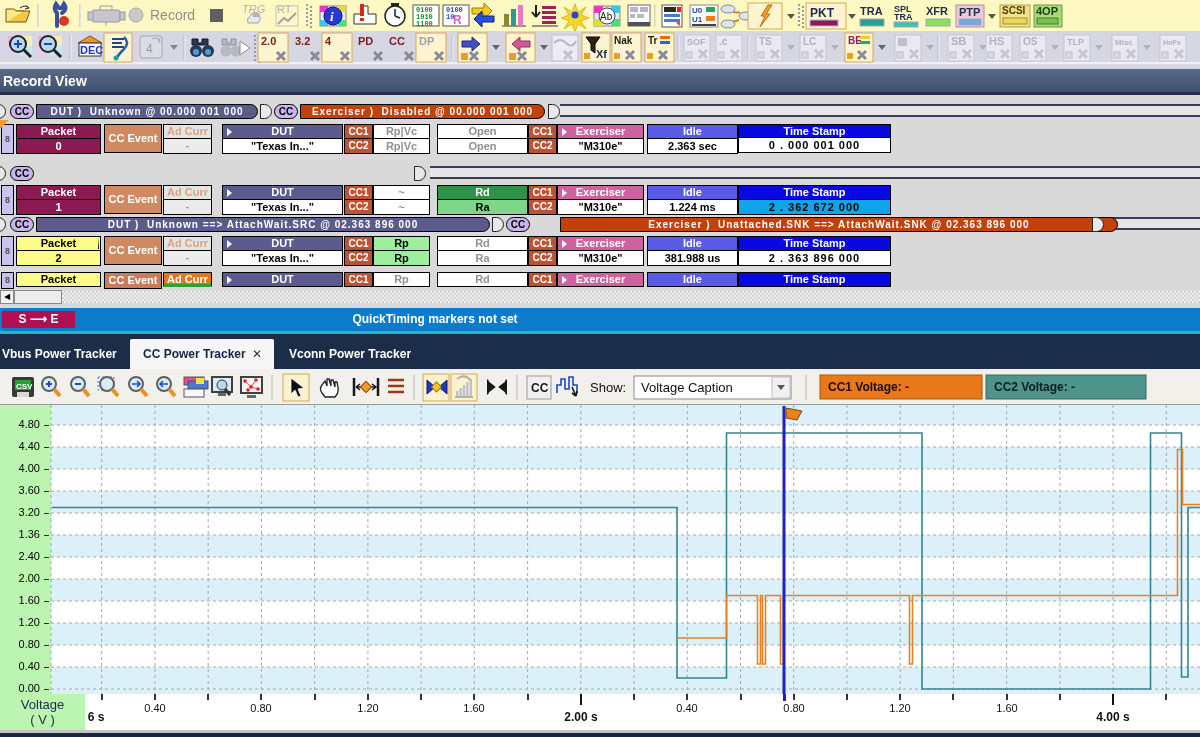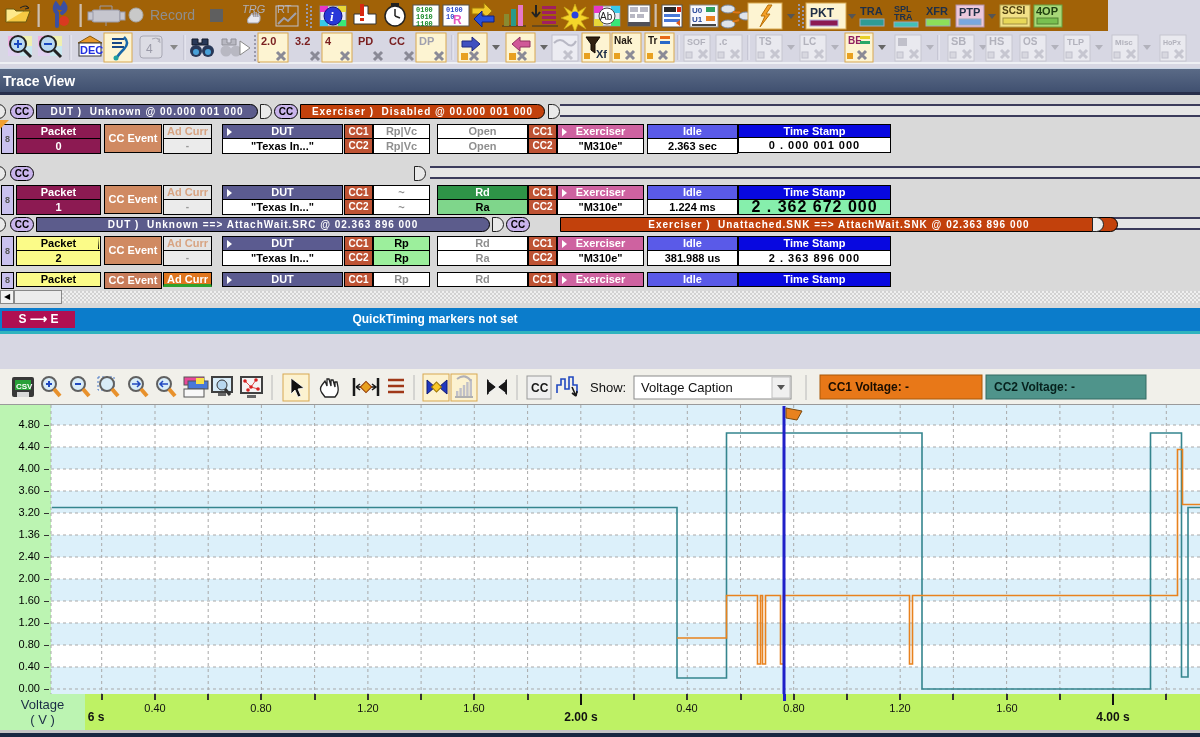--- a/index.html
+++ b/index.html
@@ -1,18 +1,18 @@
 <!DOCTYPE html>
 <html><head><meta charset="utf-8"><style>
 *{margin:0;padding:0;box-sizing:border-box}
 html,body{width:1200px;height:737px;overflow:hidden;font-family:"Liberation Sans",sans-serif;background:#d7d7e3}
 .abs{position:absolute}
 #page{position:relative;width:1200px;height:737px}
 
-#tb1{left:0;top:0;width:1108px;height:31px;background:#a16207}
+#tb1{left:0;top:0;width:1200px;height:31px;background:#fef9c3}
 #tb2{left:0;top:31px;width:1200px;height:33px;background:#d7d7e3;border-bottom:2px solid #eef0f4}
 
 #thead{left:0;top:68px;width:1200px;height:27px;background:linear-gradient(#5a6a86,#405070);border-top:1px solid #c8d4e4;border-bottom:3px solid #272f4c}
 #thead span{position:absolute;left:3px;top:4px;color:#fff;font-size:14px;font-weight:bold}
 
 #trace{left:0;top:95px;width:1200px;height:213px;background:#d9d9d9;overflow:hidden}
 .track{position:absolute;height:13px;background:#e6e6e6;border-top:2px solid #3c3c5c;border-bottom:2px solid #3c3c5c}
 .pill{position:absolute;height:15px;border:1px solid #000;border-radius:0 9px 9px 0;color:#fff;font-size:10px;font-weight:bold;letter-spacing:1px;text-align:center;line-height:13px;white-space:nowrap;overflow:hidden}
 .pill.slate{background:#5c5c8c}
 .pill.pink{background:#c2410c}
@@ -36,21 +36,21 @@
 #tabs .atab .x{position:absolute;left:auto;right:12px;top:8px;font-weight:normal;color:#333}
 #tabs .t3{position:absolute;left:289px;top:13px}
 
 #ctb{left:0;top:369px;width:1200px;height:36px;background:#f1f0ea;border-bottom:1px solid #9a9a9a}
 
 #chart{left:0;top:405px;width:1200px;height:289px;background:#fff}
 #yaxis{position:absolute;left:0;top:0;width:51px;height:289px;background:#bcf4b2}
 .ylab{position:absolute;left:2px;width:38px;text-align:right;font-size:11px;color:#000}
 .ytick{position:absolute;left:44px;width:5px;height:1px;background:#333}
 
-#xaxis{left:0;top:694px;width:1200px;height:36px;background:#bef264}
+#xaxis{left:0;top:694px;width:1200px;height:36px;background:#ffffff}
 #vbox{position:absolute;left:0;top:0;width:85px;height:36px;background:#bcf4b2;color:#1a2b45;font-size:13px;text-align:center}
 .xminor{position:absolute;top:8px;font-size:11px;color:#111;transform:translateX(-50%)}
 .xmajor{position:absolute;top:16px;font-size:12px;font-weight:bold;color:#111;transform:translateX(-50%)}
 .xtick{position:absolute;top:0;width:2px;height:6px;background:#333;transform:translateX(-50%)}
 .xtickM{position:absolute;top:0;width:2px;height:11px;background:#111;transform:translateX(-50%)}
 #greyband{left:0;top:730px;width:1200px;height:3px;background:#c4c4c4}
 #navyband{left:0;top:733px;width:1200px;height:4px;background:#182841}
 </style></head>
 <body>
 <div id="page">
@@ -352,21 +352,21 @@
         <path d="M1127 19 l8 8 m0 -8 l-8 8" stroke="#c6c6d0" stroke-width="3"></path>
         <rect x="1114" y="21" width="6" height="6" fill="#d8d8e0" stroke="#c0c0cc"></rect>
         <path d="M1143 14 l4 5 4 -5 z" fill="#b2b2bc"></path>
         <rect x="1160" y="4" width="26" height="26" fill="#e9e9ef" stroke="#c6c6d0"></rect>
         <text x="1163" y="14" font-size="7" font-weight="bold" fill="#b2b2bc" font-family="Liberation Sans">HoPx</text>
         <path d="M1175 19 l8 8 m0 -8 l-8 8" stroke="#c6c6d0" stroke-width="3"></path>
         <rect x="1162" y="21" width="6" height="6" fill="#d8d8e0" stroke="#c0c0cc"></rect>
       </svg>
     </div>
 <div class="abs" id="thead">
-      <span>Trace View</span>
+      <span>Record View</span>
     </div>
 <div class="abs" id="trace">
 <div class="track" style="left:560px;top:9px;width:640px"></div>
 <div class="brk" style="left:-6px;top:9px"></div>
 <div class="ccpill" style="left:10px;top:9px">CC</div>
 <div class="pill slate" style="left:36px;top:9px;width:222px">DUT )&nbsp; Unknown @ 00.000 001 000</div>
 <div class="brk" style="left:260px;top:9px"></div>
 <div class="ccpill" style="left:274px;top:9px">CC</div>
 <div class="pill pink" style="left:300px;top:9px;width:245px">Exerciser )&nbsp; Disabled @ 00.000 001 000</div>
 <div class="brk" style="left:548px;top:9px"></div>
@@ -422,21 +422,21 @@
 <div class="cell hw" style="left:437px;top:90px;width:91px;height:15px;background:#2e9347;line-height:13px;font-size:11px;">Rd</div>
 <div class="cell bv" style="left:437px;top:104px;width:91px;height:16px;background:#7fd68b;line-height:14px;font-size:11px;">Ra</div>
 <div class="cell hw" style="left:528px;top:90px;width:29px;height:15px;background:#be5334;line-height:13px;font-size:10px;">CC1</div>
 <div class="cell hw" style="left:528px;top:104px;width:29px;height:16px;background:#be5334;line-height:14px;font-size:10px;">CC2</div>
 <div class="cell hw" style="left:557px;top:90px;width:87px;height:15px;background:#ce62a0;line-height:13px;font-size:11px;">Exerciser</div>
 <div class="tri" style="left:562px;top:94px"></div>
 <div class="cell bv" style="left:557px;top:104px;width:87px;height:16px;background:#fff;line-height:14px;font-size:11px;">"M310e"</div>
 <div class="cell hw" style="left:647px;top:90px;width:91px;height:15px;background:#5a5ae8;line-height:13px;font-size:11px;">Idle</div>
 <div class="cell bv" style="left:647px;top:104px;width:91px;height:16px;background:#fff;line-height:14px;font-size:11px;">1.224 ms</div>
 <div class="cell hw" style="left:738px;top:90px;width:153px;height:15px;background:#0808e0;line-height:13px;font-size:11px;">Time Stamp</div>
-<div class="cell bv" style="left:738px;top:104px;width:153px;height:16px;background:#86efac;line-height:14px;font-size:16px;letter-spacing:1px;">2 . 362 672 000</div>
+<div class="cell bv" style="left:738px;top:104px;width:153px;height:16px;background:#0ea5e9;line-height:14px;font-size:11px;letter-spacing:1px;">2 . 362 672 000</div>
 <div class="cell " style="left:1px;top:141px;width:13px;height:30px;background:#c9c1ee;line-height:28px;font-size:9px;color:#555;">8</div>
 <div class="cell " style="left:16px;top:141px;width:85px;height:15px;background:#fbfb88;line-height:13px;font-size:11px;color:#000;">Packet</div>
 <div class="cell " style="left:16px;top:155px;width:85px;height:16px;background:#fbfb88;line-height:14px;font-size:11px;color:#000;">2</div>
 <div class="abs" style="left:86px;top:142px;width:0;height:0;border-top:12px solid #fbfb88;border-left:12px solid transparent;border-right:1px solid #000"></div>
       <div class="abs" style="left:85px;top:141px;width:16px;height:1px"></div>
 <div class="cell hw" style="left:104px;top:141px;width:58px;height:29px;background:#d08a62;line-height:27px;font-size:11px;line-height:27px;">CC Event</div>
 <div class="cell " style="left:163px;top:141px;width:49px;height:15px;background:#e4e4e4;line-height:13px;font-size:11px;color:#d8a482;">Ad Curr</div>
 <div class="cell " style="left:163px;top:155px;width:49px;height:16px;background:#ebebeb;line-height:14px;font-size:10px;color:#999;">-</div>
 <div class="cell hw" style="left:222px;top:141px;width:121px;height:15px;background:#5b5b90;line-height:13px;font-size:11px;">DUT</div>
 <div class="tri" style="left:227px;top:145px"></div>
@@ -473,20 +473,28 @@
 <div class="abs" style="left:0;top:25px;width:9px;height:9px;background:#f0a030;clip-path:polygon(0 0,100% 0,0 100%)"></div>
 <div class="abs" style="left:0;top:196px;width:1200px;height:12px;background:repeating-conic-gradient(#efefef 0 25%,#d2d2d2 0 50%) 0 0/4px 4px"></div>
 <div class="abs" style="left:0;top:195px;width:14px;height:14px;background:#f2f2f2;border:1px solid #888;color:#000;font-size:8px;line-height:12px;text-align:center">◀</div>
 <div class="abs" style="left:14px;top:195px;width:48px;height:14px;background:#ececec;border:1px solid #888"></div>
 </div>
 <div class="abs" id="qt">
       <div class="se">S ⟶ E</div>
       <div class="msg">QuickTiming markers not set</div>
     </div>
 <div class="abs" id="tealline"></div>
+<div class="abs" id="tabs">
+  <div class="t1">Vbus Power Tracker</div>
+  <div class="atab">
+        <span>CC Power Tracker</span>
+        <span class="x">✕</span>
+      </div>
+  <div class="t3">Vconn Power Tracker</div>
+</div>
 <div class="abs" id="ctb">
       <svg width="1200" height="36" style="position:absolute;left:0;top:0">
         <rect x="12" y="8" width="22" height="20" rx="2" fill="#383838"></rect>
         <rect x="15" y="11" width="16" height="10" fill="#28a038"></rect>
         <text x="16" y="20" font-size="8" font-weight="bold" fill="#fff" font-family="Liberation Sans">CSV</text>
         <rect x="17" y="23" width="12" height="5" fill="#d8d8d8"></rect>
         <circle cx="49" cy="15" r="7" fill="#d8ecf8" stroke="#606060" stroke-width="2"></circle>
         <path d="M54 20 l6 7" stroke="#e8912c" stroke-width="4"></path>
         <path d="M46 15 h6 M49 12 v6" stroke="#2048c0" stroke-width="2"></path>
         <circle cx="78" cy="15" r="7" fill="#d8ecf8" stroke="#606060" stroke-width="2"></circle>

